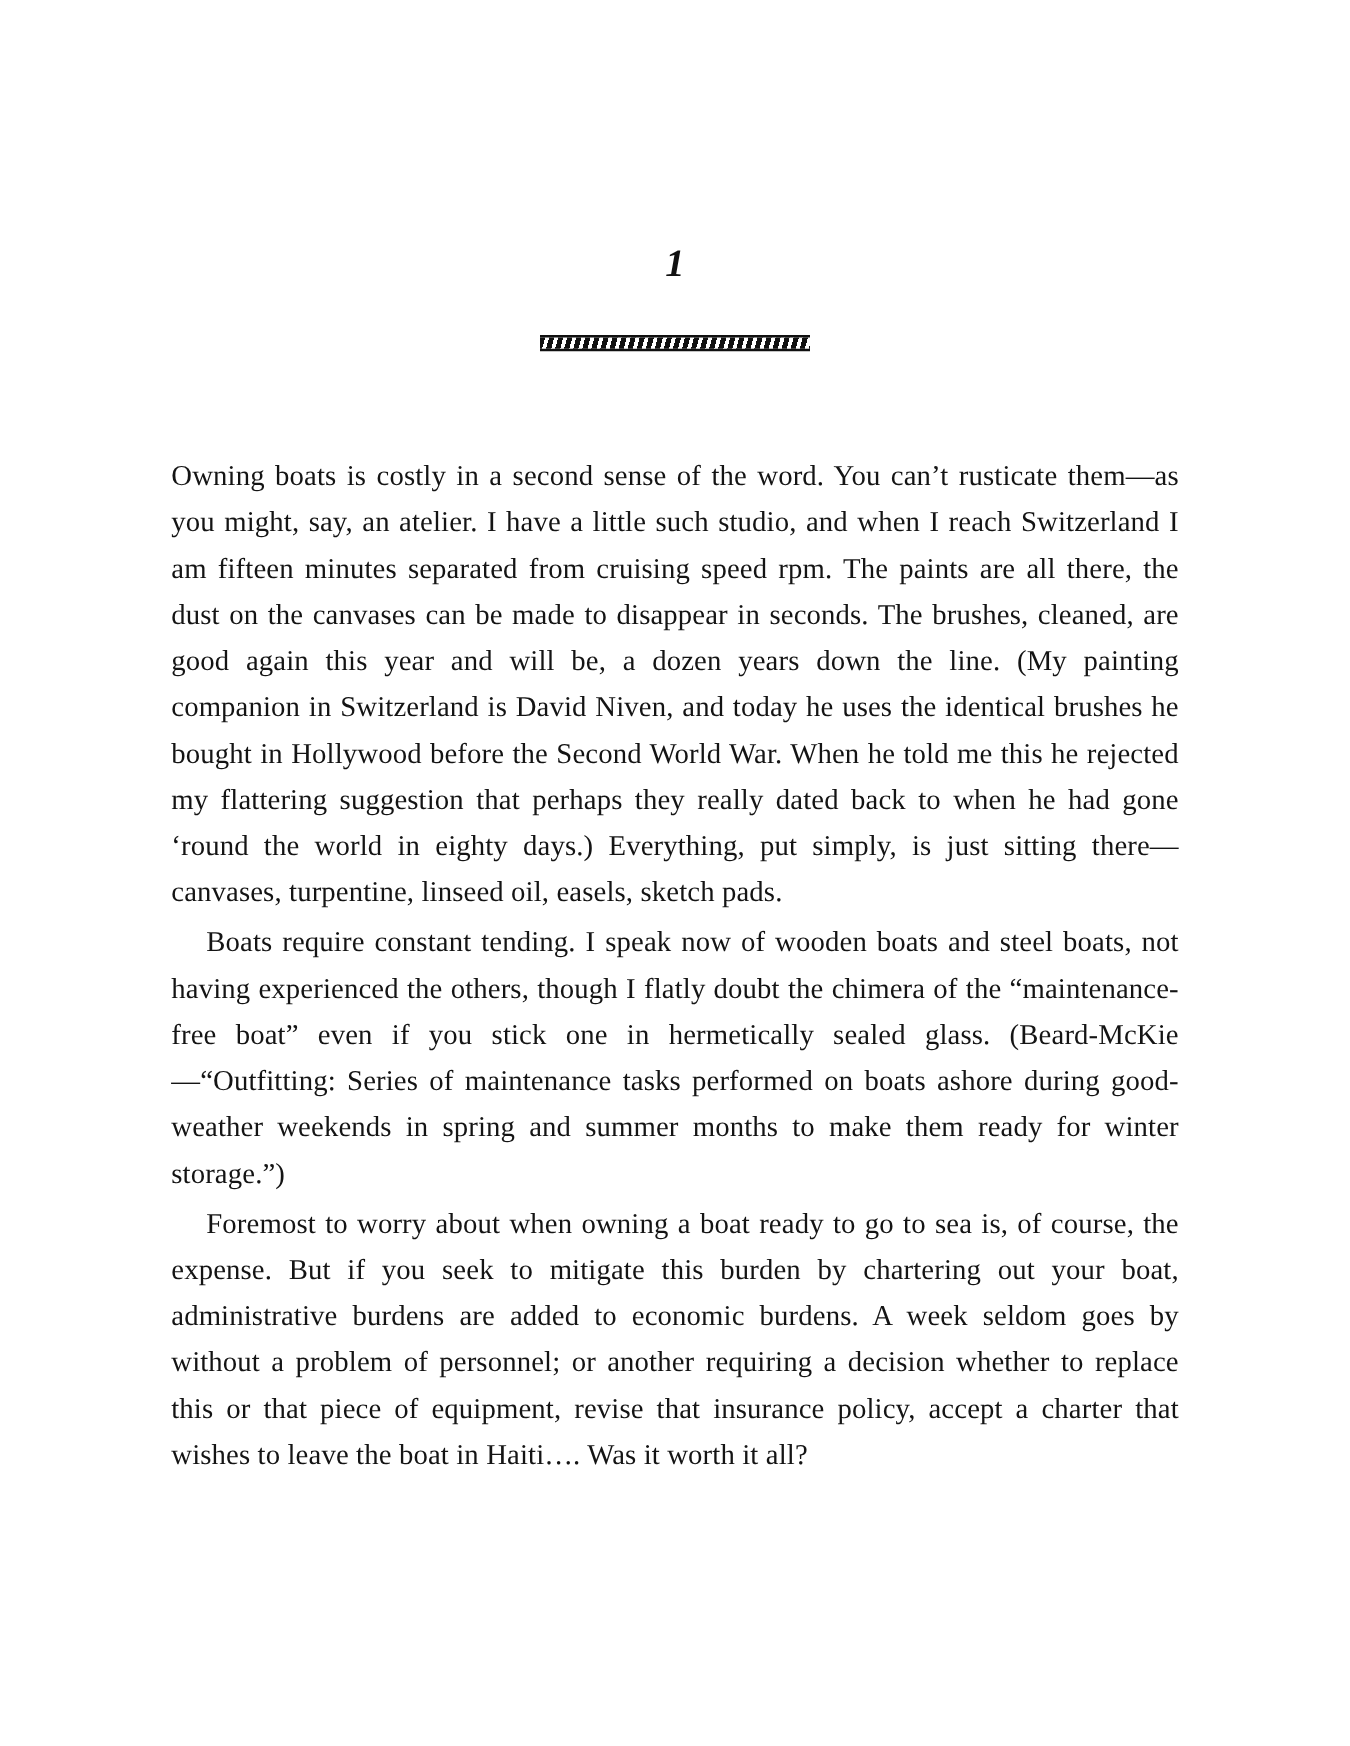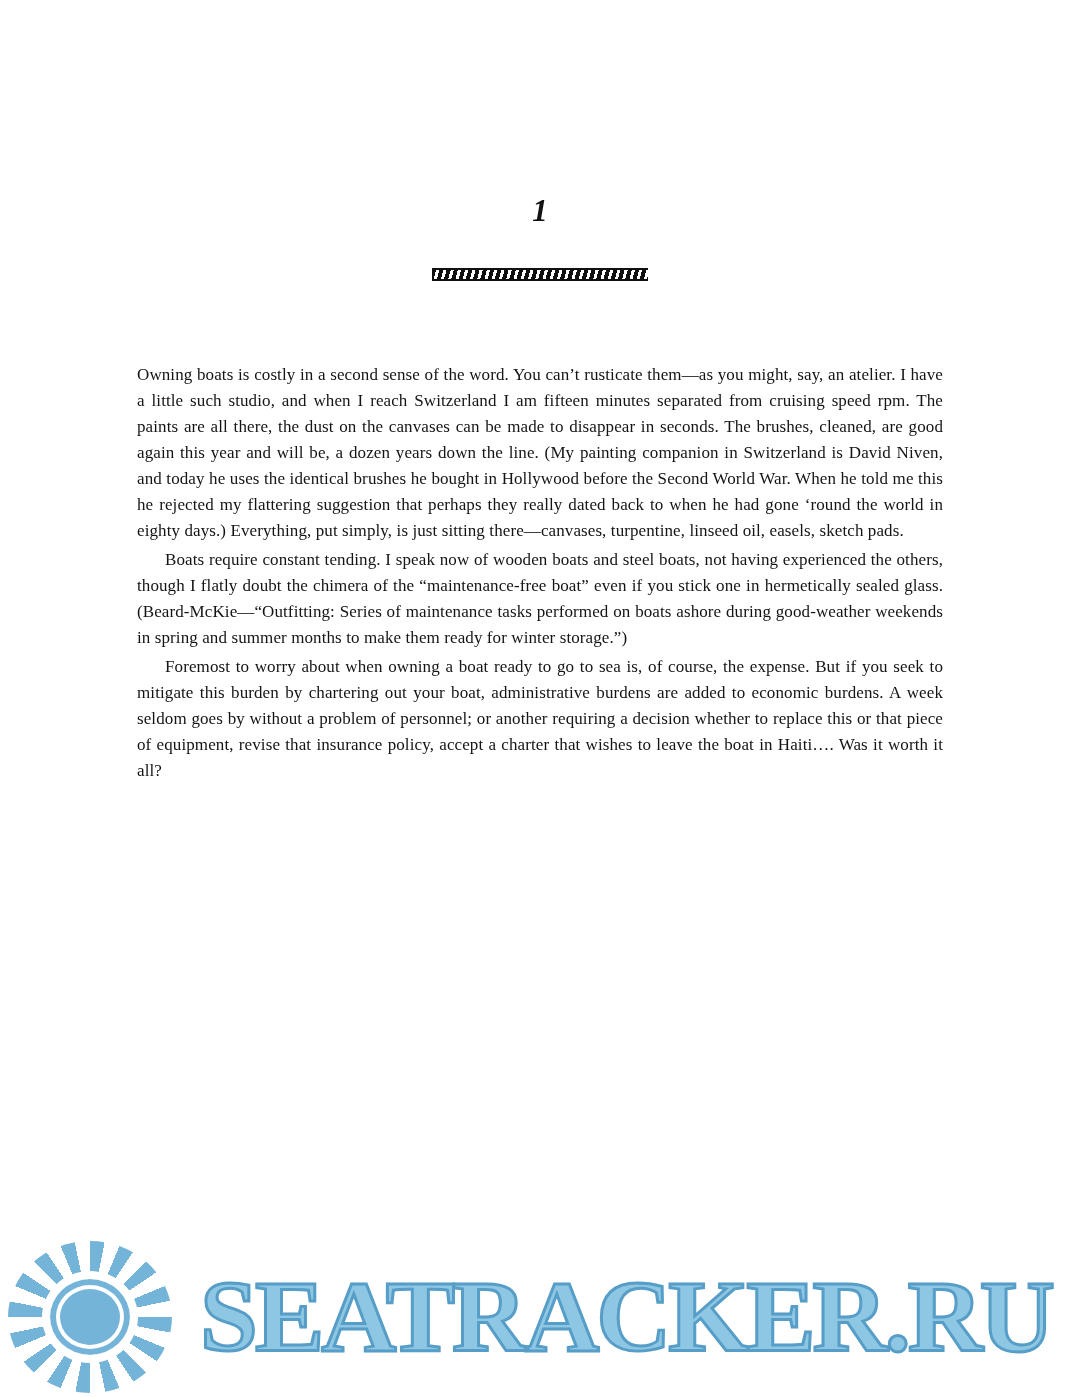--- a/index.html
+++ b/index.html
@@ -50,22 +50,22 @@
 
   
   .page-text {
     position: absolute;
     top: 362px;
     left: 137px;
     width: 806px;
   }
   .page-text p {
     margin: 0 0 3px 0;
-    font-size: 17px;
-    line-height: 26px;
+    font-size: 23px;
+    line-height: 37px;
     text-align: justify;
     letter-spacing: 0.1px;
   }
   .page-text p.indent {
     text-indent: 28px;
   }
   .italic {
   }
 
   
@@ -134,21 +134,14 @@
   <div class="page-text">
 
     <p class="para"><span>Owning boats is costly in a second sense of the word. You can’t rusticate them—as you might, say, an atelier. I have a little such studio, and when I reach Switzerland I am fifteen minutes separated from cruising speed rpm. The paints are all there, the dust on the canvases can be made to disappear in seconds. The brushes, cleaned, are good again this year and will be, a dozen years down the line. (My painting companion in Switzerland is David Niven, and today he uses the identical brushes he bought in Hollywood before the Second World War. When he told me this he rejected my flattering suggestion that perhaps they really dated back to when he had gone ‘round the world in eighty days.) Everything, put simply, is just sitting there—canvases, turpentine, linseed oil, easels, sketch pads.</span></p>
 
     <p class="para indent"><span>Boats require constant tending. I speak now of wooden boats and steel boats, not having experienced the others, though I flatly doubt the chimera of the “maintenance-free boat” even if you stick one in hermetically sealed glass. (Beard-McKie—</span><span class="italic">“Outfitting:</span><span> Series of maintenance tasks performed on boats ashore during good-weather weekends in spring and summer months to make them ready for winter storage.”)</span></p>
 
     <p class="para indent"><span>Foremost to worry about when owning a boat ready to go to sea is, of course, the expense. But if you seek to mitigate this burden by chartering out your boat, administrative burdens are added to economic burdens. A week seldom goes by without a problem of personnel; or another requiring a decision whether to replace this or that piece of equipment, revise that insurance policy, accept a charter that wishes to leave the boat in Haiti…. Was it worth it all?</span></p>
 
   </div>
 
-  <div class="watermark">
-    <div class="sun">
-      <div class="sun-rays"></div>
-      <div class="sun-core"></div>
-    </div>
-    <div class="watermark-text">SEATRACKER.RU</div>
-  </div>
 
 </div>
 
 </body></html>

